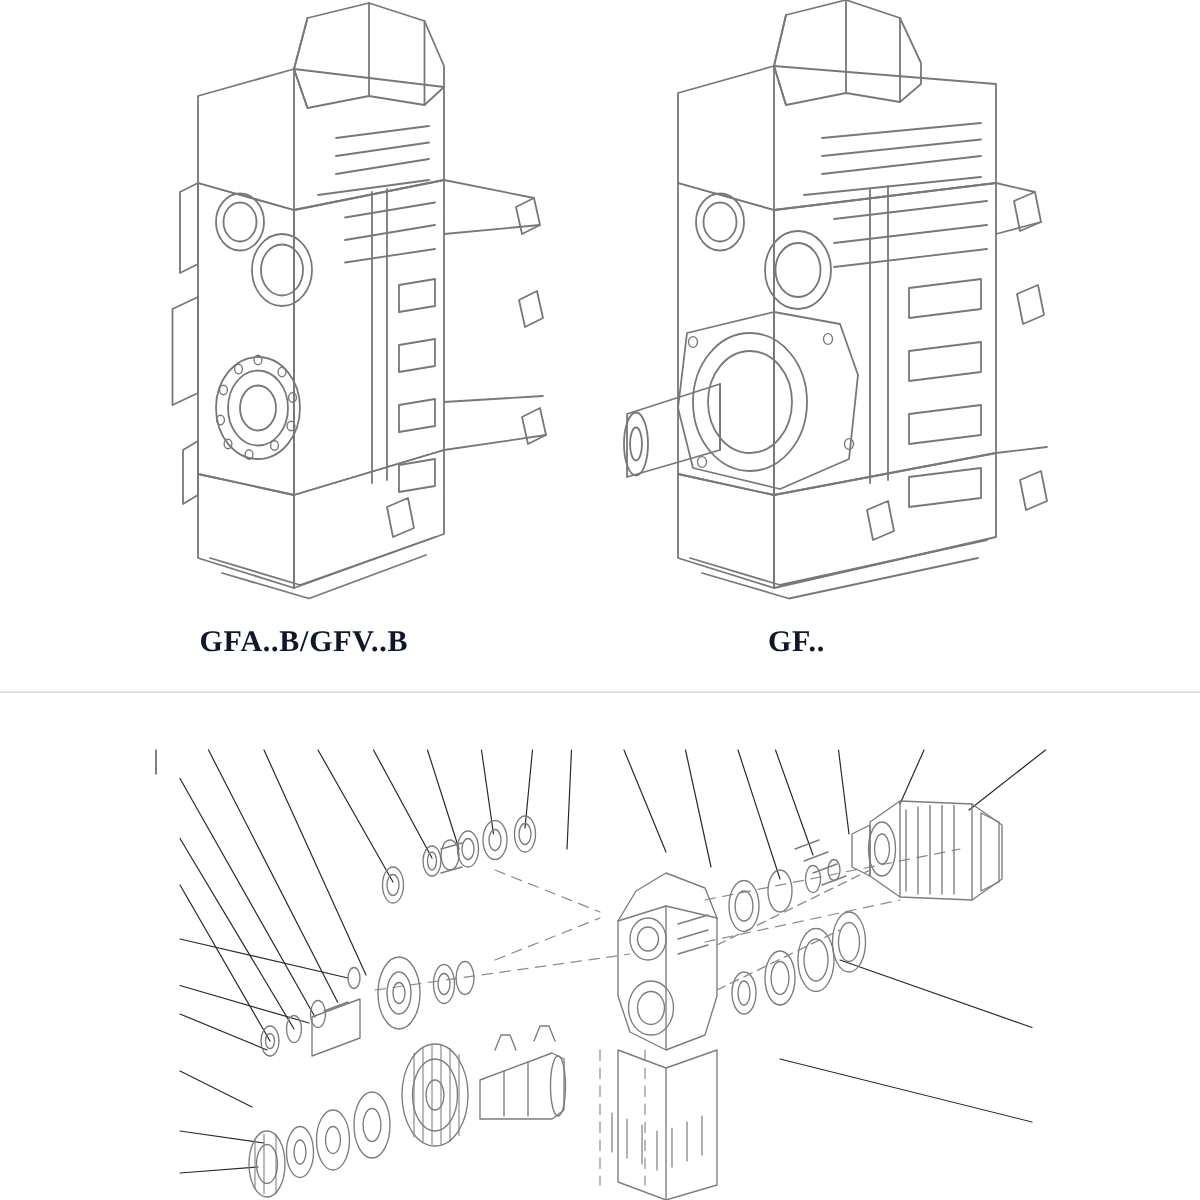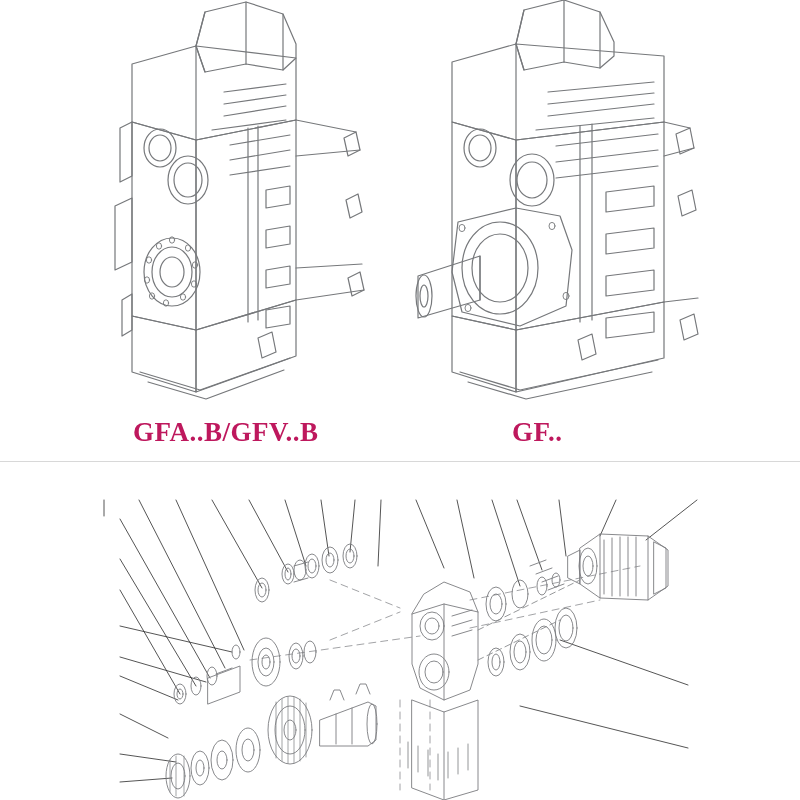--- a/index.html
+++ b/index.html
@@ -35,22 +35,22 @@
     left: 0;
     top: 461px;
     width: 800px;
     height: 1px;
     background: #d8d8d8;
   }
   .caption {
     position: absolute;
     font-family: "Liberation Serif", serif;
     font-weight: bold;
-    font-size: 27px;
-    color: #be185d;
+    font-size: 20px;
+    color: #0f172a;
     letter-spacing: 0.5px;
     white-space: nowrap;
   }
   #caption-left { left: 133px; top: 417px; }
   #caption-right { left: 512px; top: 417px; text-align: center; }
   svg.layer {
     position: absolute;
     left: 0; top: 0;
     width: 800px;
     height: 800px;

